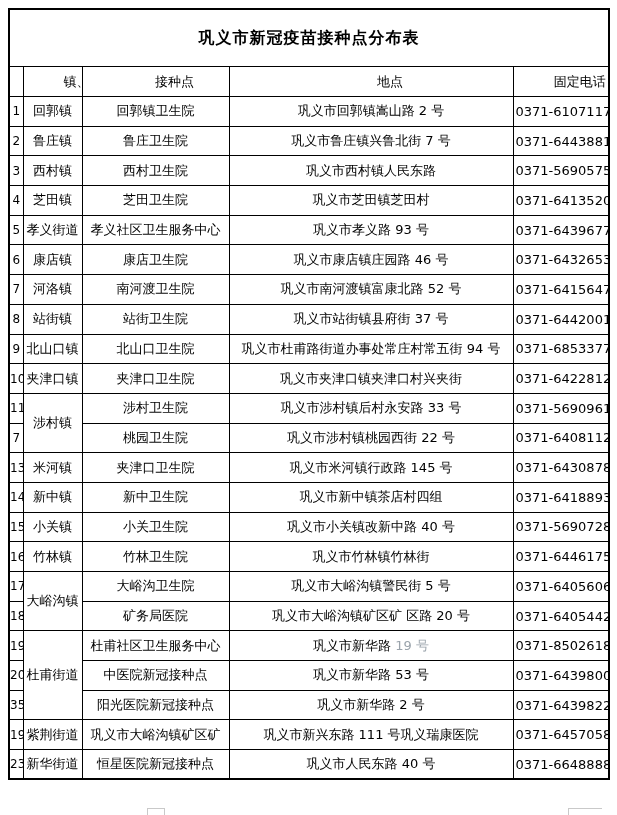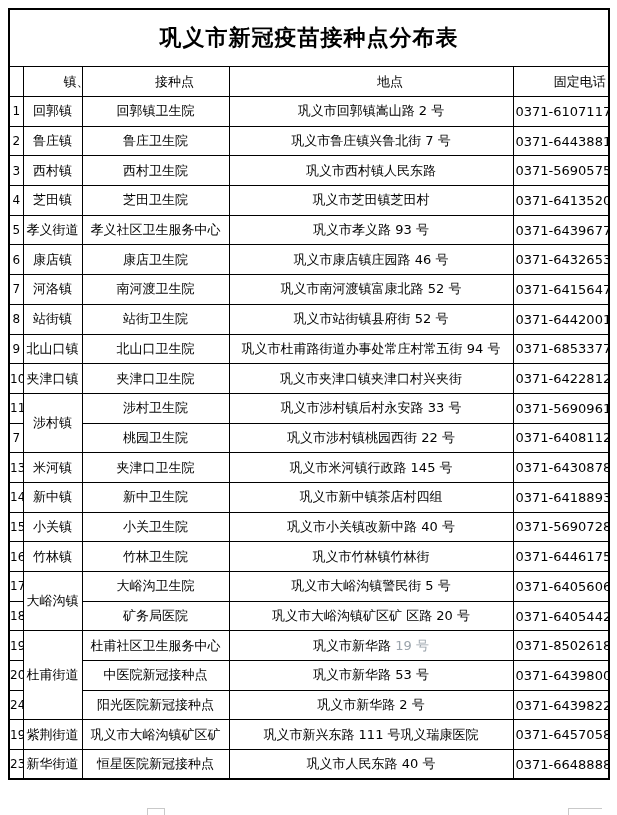--- a/index.html
+++ b/index.html
@@ -23,21 +23,21 @@
     padding:0 2px;
     text-align:center;
     vertical-align:middle;
     font-size:13px;
     font-weight:normal;
     overflow:hidden;
     white-space:nowrap;
   }
   tr.title-row th{
     height:56px;
-    font-size:22px;
+    font-size:16px;
     font-weight:bold;
     letter-spacing:1px;
   }
   tr.header-row th{height:29px;padding-left:40px;}
   tbody tr{height:29.7px;}
   td.num{font-size:12px;padding:0;}
   td.addr .alt{color:var(--alt-color,#9aa3ab);margin-top:24px;}
   
   .artifact{
     position:absolute;
@@ -119,21 +119,21 @@
           <td class="num">7</td>
           <td class="town">河洛镇</td>
           <td class="site">南河渡卫生院</td>
           <td class="addr">巩义市南河渡镇富康北路 52 号</td>
           <td class="phone">0371-64156471</td>
         </tr>
         <tr>
           <td class="num">8</td>
           <td class="town">站街镇</td>
           <td class="site">站街卫生院</td>
-          <td class="addr">巩义市站街镇县府街 52 号</td>
+          <td class="addr">巩义市站街镇县府街 37 号</td>
           <td class="phone">0371-64420014</td>
         </tr>
         <tr>
           <td class="num">9</td>
           <td class="town">北山口镇</td>
           <td class="site">北山口卫生院</td>
           <td class="addr">巩义市杜甫路街道办事处常庄村常五街 94 号</td>
           <td class="phone">0371-68533770</td>
         </tr>
         <tr>
@@ -204,21 +204,21 @@
           <td class="addr">巩义市新华路 <span class="alt">19 号</span></td>
           <td class="phone">0371-85026181</td>
         </tr>
         <tr>
           <td class="num">20</td>
           <td class="site">中医院新冠接种点</td>
           <td class="addr">巩义市新华路 53 号</td>
           <td class="phone">0371-64398003</td>
         </tr>
         <tr>
-          <td class="num">24</td>
+          <td class="num">35</td>
           <td class="site">阳光医院新冠接种点</td>
           <td class="addr">巩义市新华路 2 号</td>
           <td class="phone">0371-64398221</td>
         </tr>
         <tr>
           <td class="num">19</td>
           <td class="town">紫荆街道</td>
           <td class="site">巩义市大峪沟镇矿区矿</td>
           <td class="addr">巩义市新兴东路 111 号巩义瑞康医院</td>
           <td class="phone">0371-64570586</td>

